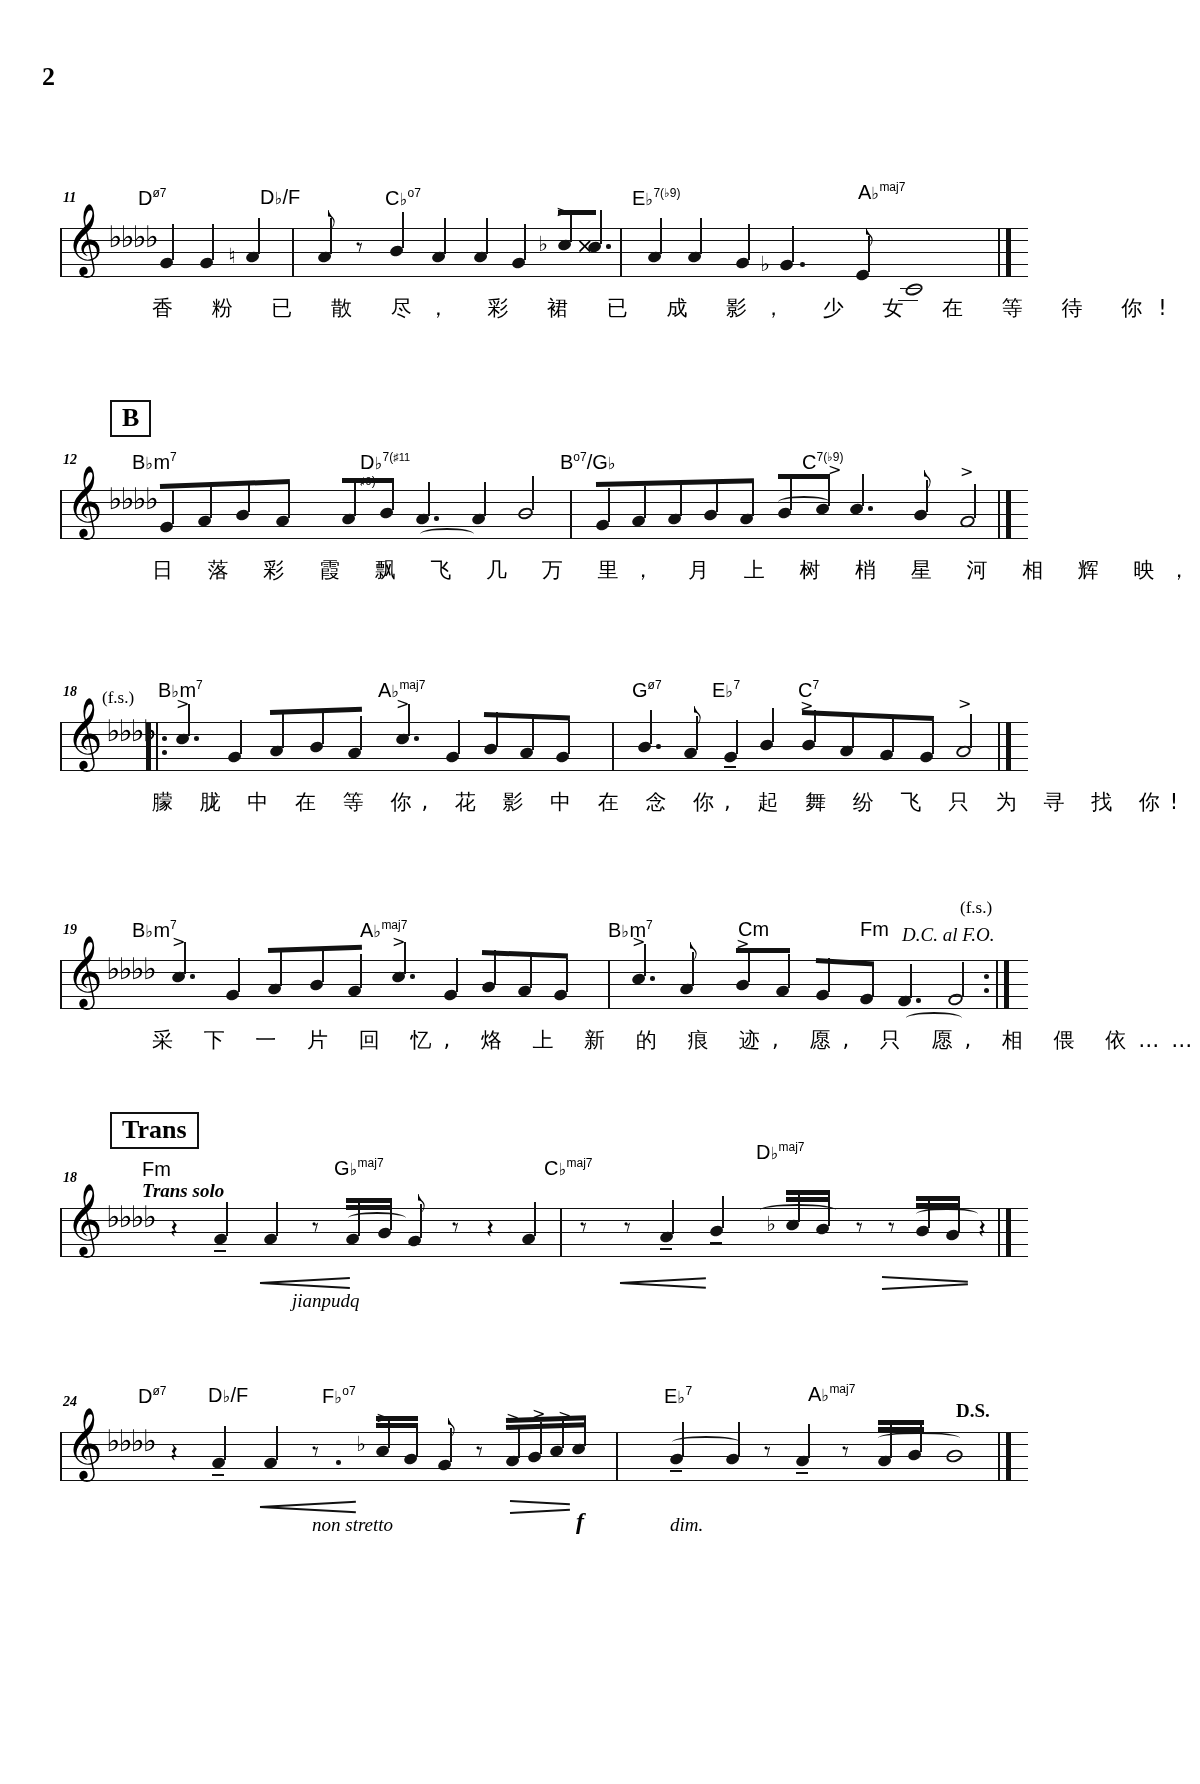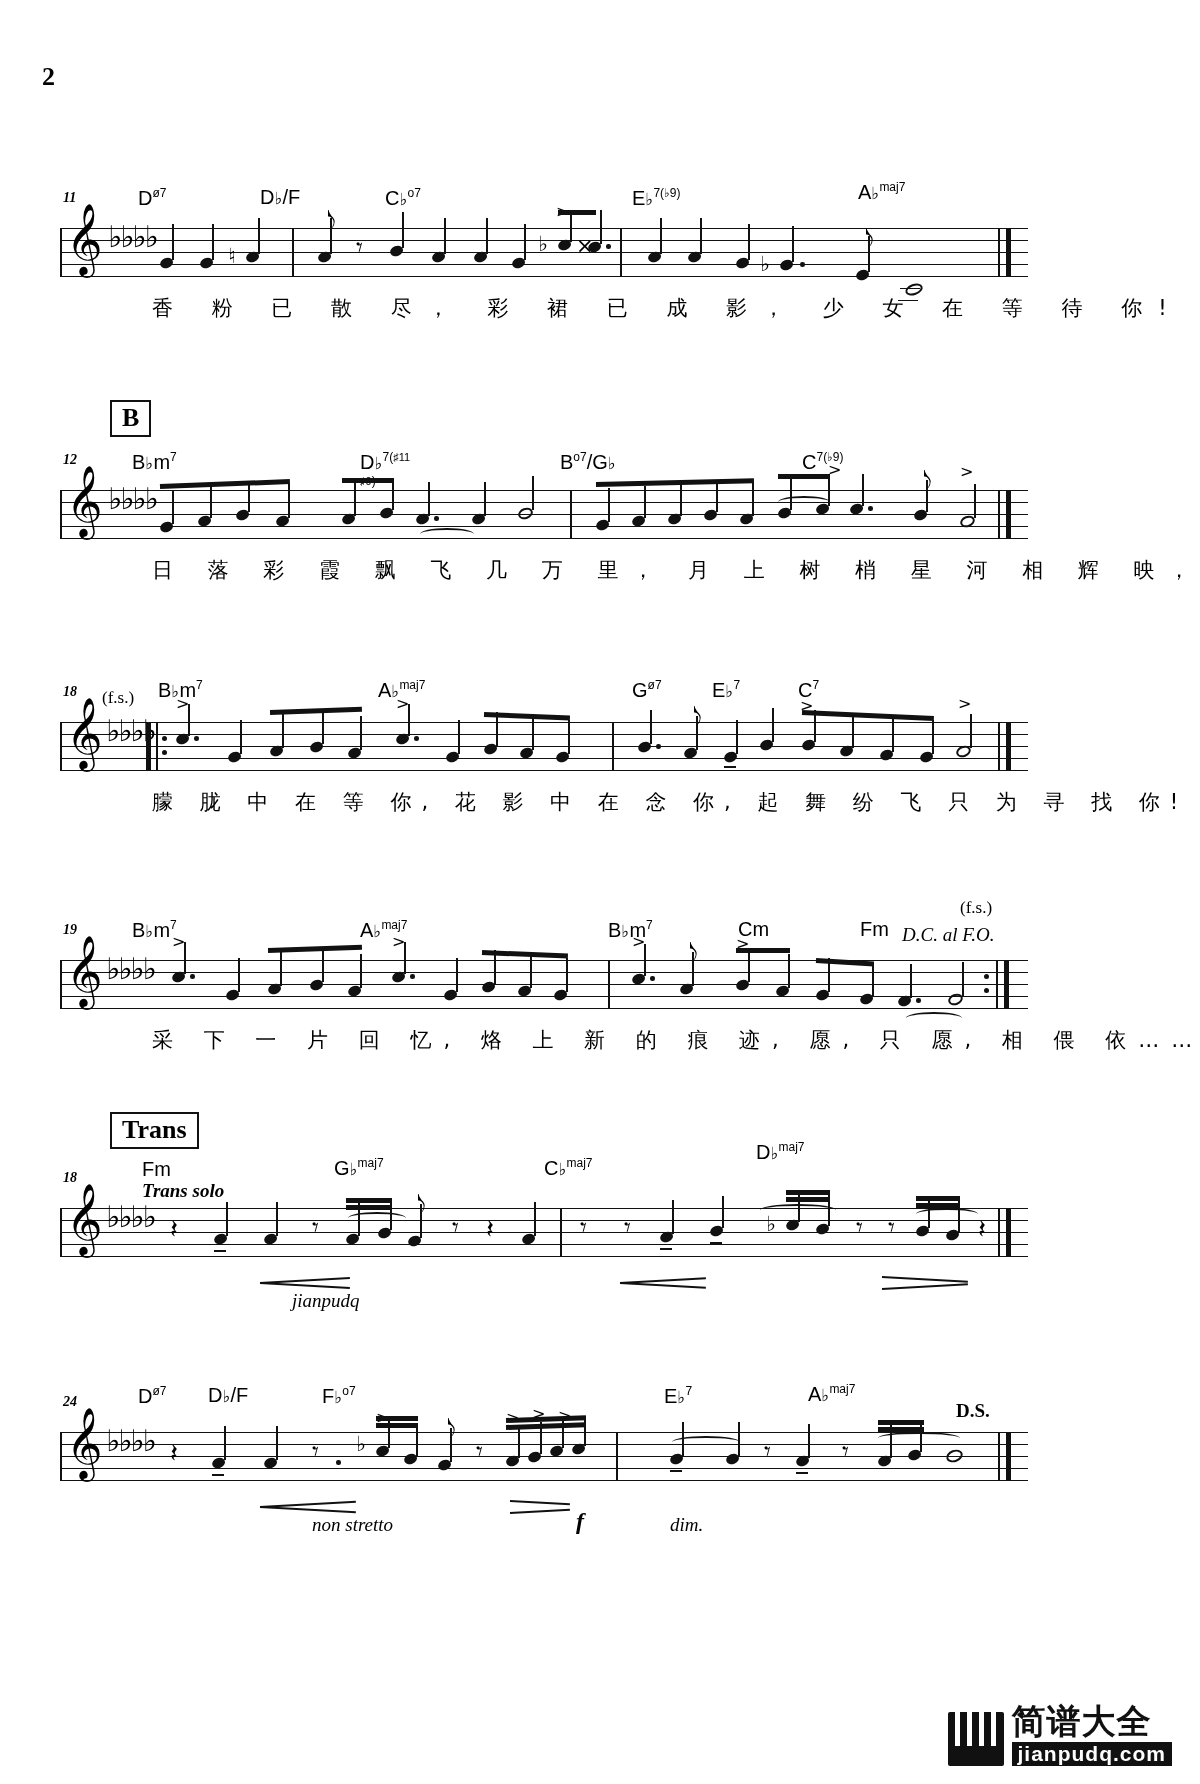--- a/index.html
+++ b/index.html
@@ -801,26 +801,14 @@
       </div>
     <div class="marking" style="left:252px; top:82px;">non stretto</div>
     <div class="hairpin dim" style="left:450px; top:68px; width:60px;">
         <div class="a"></div>
         <div class="b"></div>
       </div>
     <div class="dyn" style="left:516px; top:76px;">f</div>
     <div class="marking" style="left:610px; top:82px;">dim.</div>
   </div>
 
-  <div class="watermark">
-    <div class="wm-piano">
-      <i style="left:7px;"></i>
-        <i style="left:19px;"></i>
-        <i style="left:31px;"></i>
-        <i style="left:43px;"></i>
-    </div>
-    <div class="wm-text">
-      <div class="wm-title">简谱大全</div>
-      <div class="wm-url">jianpudq.com</div>
-    </div>
-  </div>
 
 </div>
 
 </body></html>

